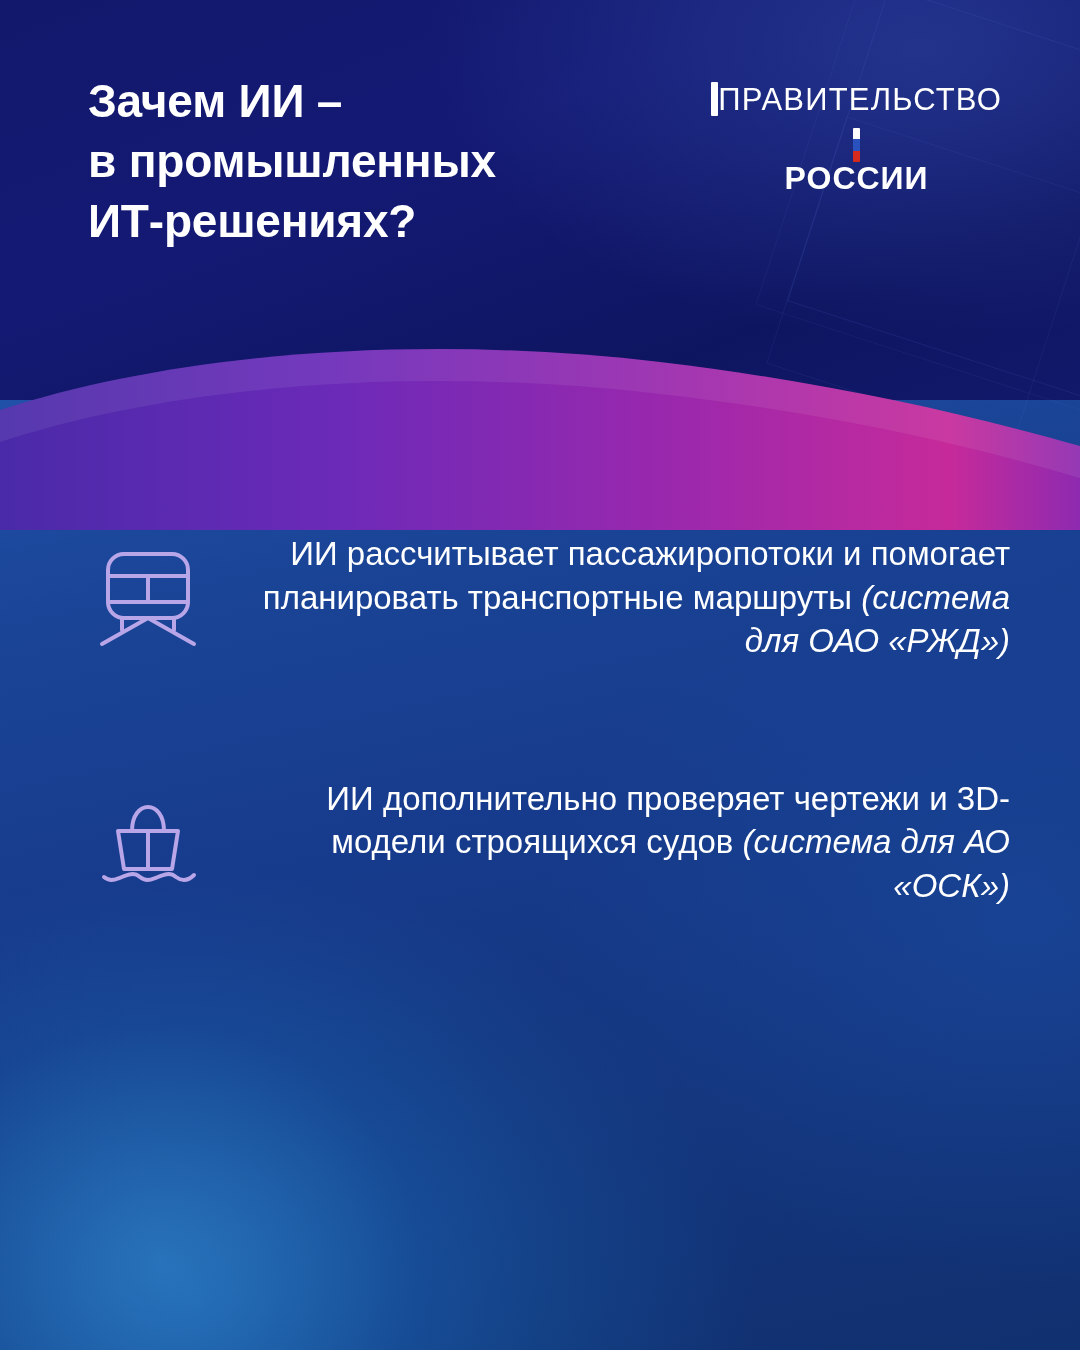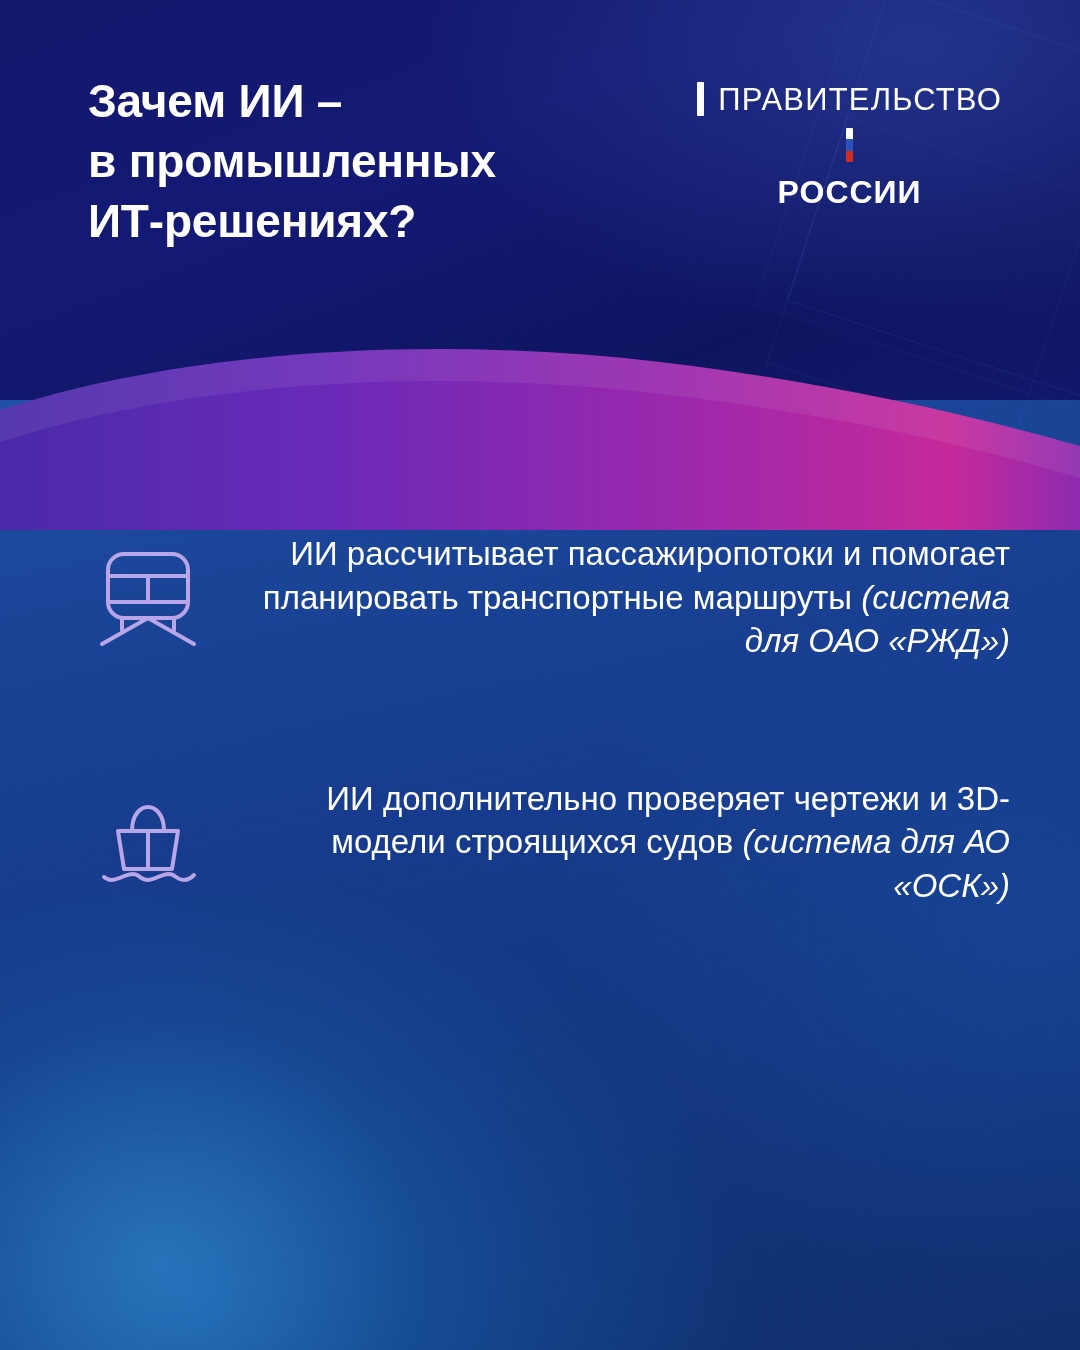--- a/index.html
+++ b/index.html
@@ -89,21 +89,20 @@
 
   .logo {
     position: absolute;
     right: 78px;
     top: 82px;
     text-align: left;
   }
   .logo-row {
     display: flex;
     align-items: center;
-    gap: 14px;
     margin-left: 6px;
   }
   .logo-bar {
     width: 7px;
     height: 34px;
     border-radius: 1px;
   }
   .logo-bar.white { background: #ffffff; }
   .logo-bar.tricolor {
     background: linear-gradient(to bottom, #ffffff 0 33.3%, #2a52be 33.3% 66.6%, #d52b1e 66.6% 100%);

